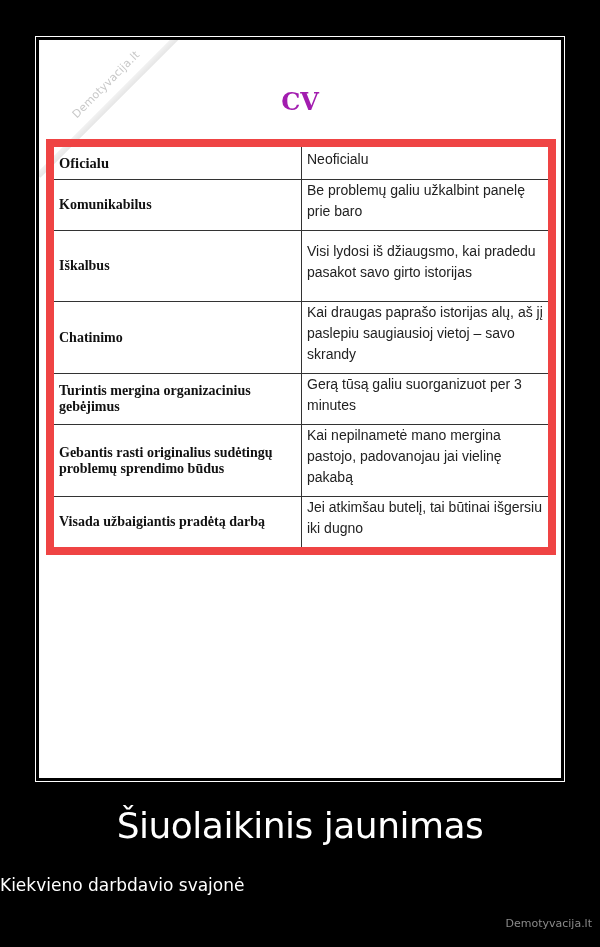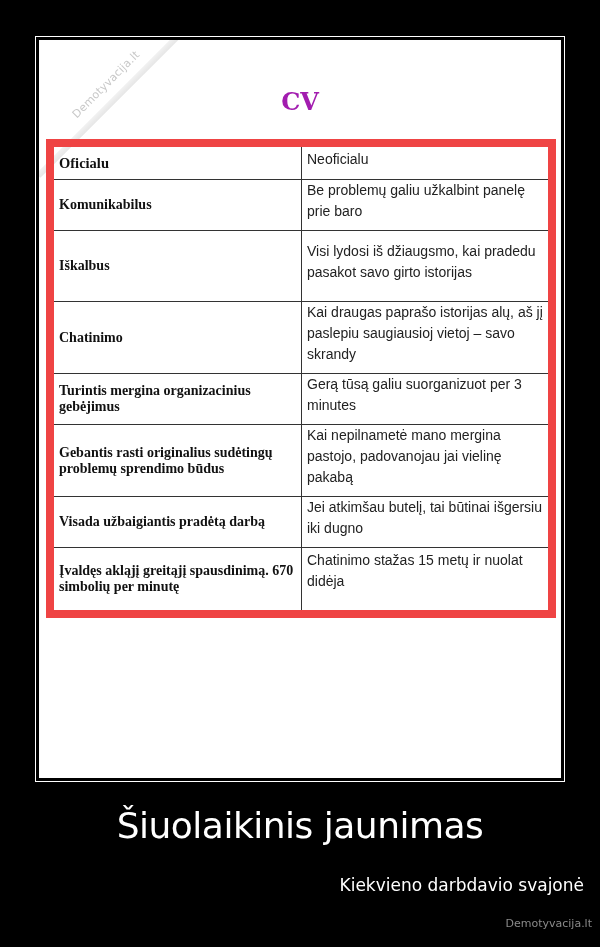--- a/index.html
+++ b/index.html
@@ -44,21 +44,21 @@
     font-family: "Liberation Sans", sans-serif; font-size: 14px; color: #222;
     line-height: 21px; padding-top: 0; padding-bottom: 8px;
   }
   table.cv tr.hdr td { height: 24px; }
   table.cv tr.hdr td.off { font-size: 14.5px; }
   .caption {
     position: absolute; left: 0; right: 0; top: 805px; text-align: center;
     color: #fff; font-family: "DejaVu Sans", sans-serif; font-size: 36px; letter-spacing: -0.5px;
   }
   .subcaption {
-    position: absolute; left: 0; right: 16px; top: 875px; text-align: right;
+    position: absolute; left: 0; right: 16px; top: 875px; text-align: left;
     color: #fff; font-family: "DejaVu Sans", sans-serif; font-size: 17px;
   }
   .site {
     position: absolute; right: 8px; top: 917px; color: #8a8a8a;
     font-family: "DejaVu Sans", sans-serif; font-size: 11px;
   }
 </style>
 </head>
 <body>
 
@@ -91,24 +91,20 @@
         <td class="neo">Gerą tūsą galiu suorganizuot per 3 minutes</td>
       </tr>
       <tr style="height:68px">
         <td class="off">Gebantis rasti originalius sudėtingų problemų sprendimo būdus</td>
         <td class="neo">Kai nepilnametė mano mergina pastojo, padovanojau jai vielinę pakabą</td>
       </tr>
       <tr style="height:48px">
         <td class="off">Visada užbaigiantis pradėtą darbą</td>
         <td class="neo">Jei atkimšau butelį, tai būtinai išgersiu iki dugno</td>
       </tr>
-      <tr style="height:66px">
-        <td class="off">Įvaldęs akląjį greitąjį spausdinimą. 670 simbolių per minutę</td>
-        <td class="neo" style="vertical-align:top;padding-top:2px">Chatinimo stažas 15 metų ir nuolat didėja</td>
-      </tr>
     </tbody>
       </table>
   </div>
 </div>
 
 <div class="caption">Šiuolaikinis jaunimas</div>
 <div class="subcaption">Kiekvieno darbdavio svajonė</div>
 <div class="site">Demotyvacija.lt</div>
 
 </body></html>

